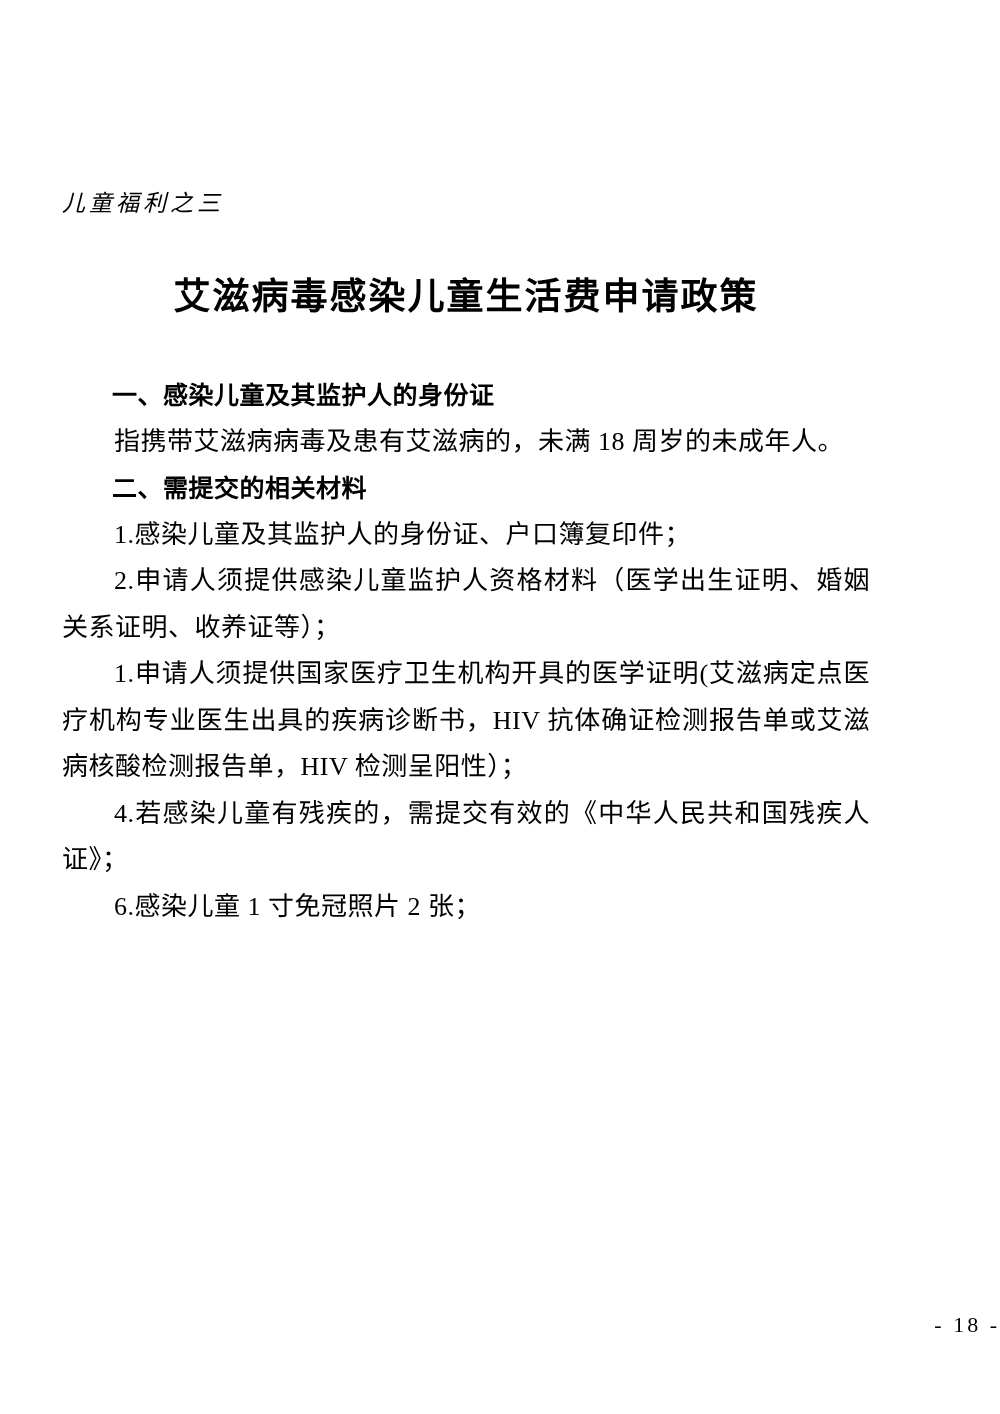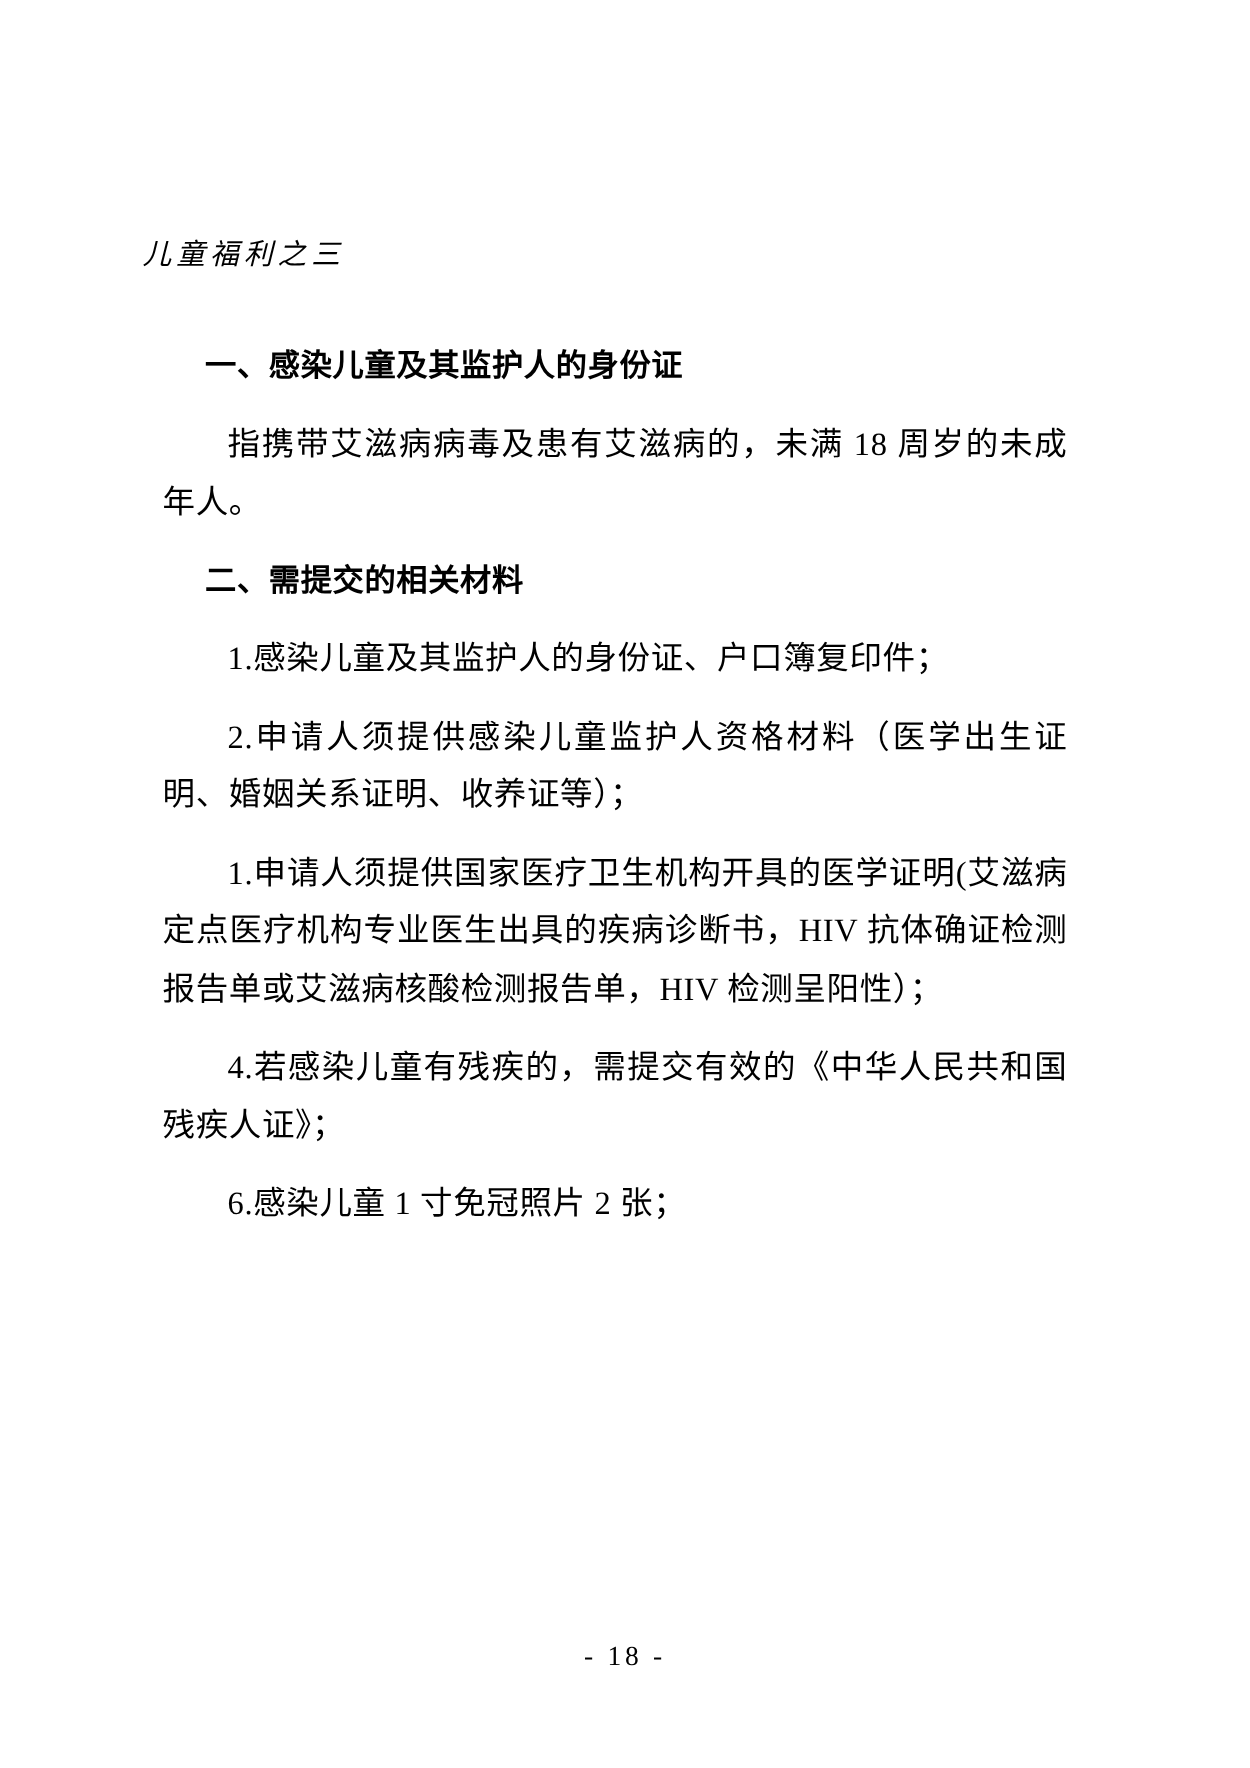--- a/index.html
+++ b/index.html
@@ -3,21 +3,21 @@
 <meta charset="utf-8">
 <style>
   html, body { margin: 0; padding: 0; background: #ffffff; }
   .page {
     position: relative;
     width: 1000px;
     height: 1414px;
     margin: 0 auto;
     background: #ffffff;
     box-sizing: border-box;
-    padding: 190px 130px 0 114px;
+    padding: 190px 130px 0 62px;
     color: #000000;
     font-family: "Liberation Serif", "DejaVu Serif", serif;
     overflow: hidden;
   }
   .doc-label {
     font-size: 23px;
     line-height: 28px;
     font-style: italic; 
     letter-spacing: 4px;
   }
@@ -35,45 +35,46 @@
   .sec-heading {
     margin: 0;
     font-family: "Liberation Sans", "DejaVu Sans", sans-serif;
     font-weight: 700;
     font-size: 25px;
     line-height: 46.5px;
     text-indent: 2em;
     letter-spacing: 0.5px;
   }
   .body-p {
-    margin: 16px;
+    margin: 0;
     font-size: 26px;
     line-height: 46.5px;
     text-align: justify;
     text-indent: 2em;
     letter-spacing: 0.5px;
   }
   .footer {
     position: absolute;
     left: 0;
     right: 0;
     bottom: 76px;
-    text-align: center;
+    text-align: right;
     font-size: 22px;
     line-height: 26px;
     letter-spacing: 3px;
   }
 </style>
 </head>
 <body>
 
 <div class="page">
 
   <div class="doc-label">儿童福利之三</div>
 
+  <h1 class="doc-title">艾滋病毒感染儿童生活费申请政策</h1>
 
   <div class="content">
 
     <h2 class="sec-heading">一、感染儿童及其监护人的身份证</h2>
 
     <p class="body-p">指携带艾滋病病毒及患有艾滋病的，未满 18 周岁的未成年人。</p>
 
     <h2 class="sec-heading">二、需提交的相关材料</h2>
 
     <p class="body-p">1.感染儿童及其监护人的身份证、户口簿复印件；</p>

